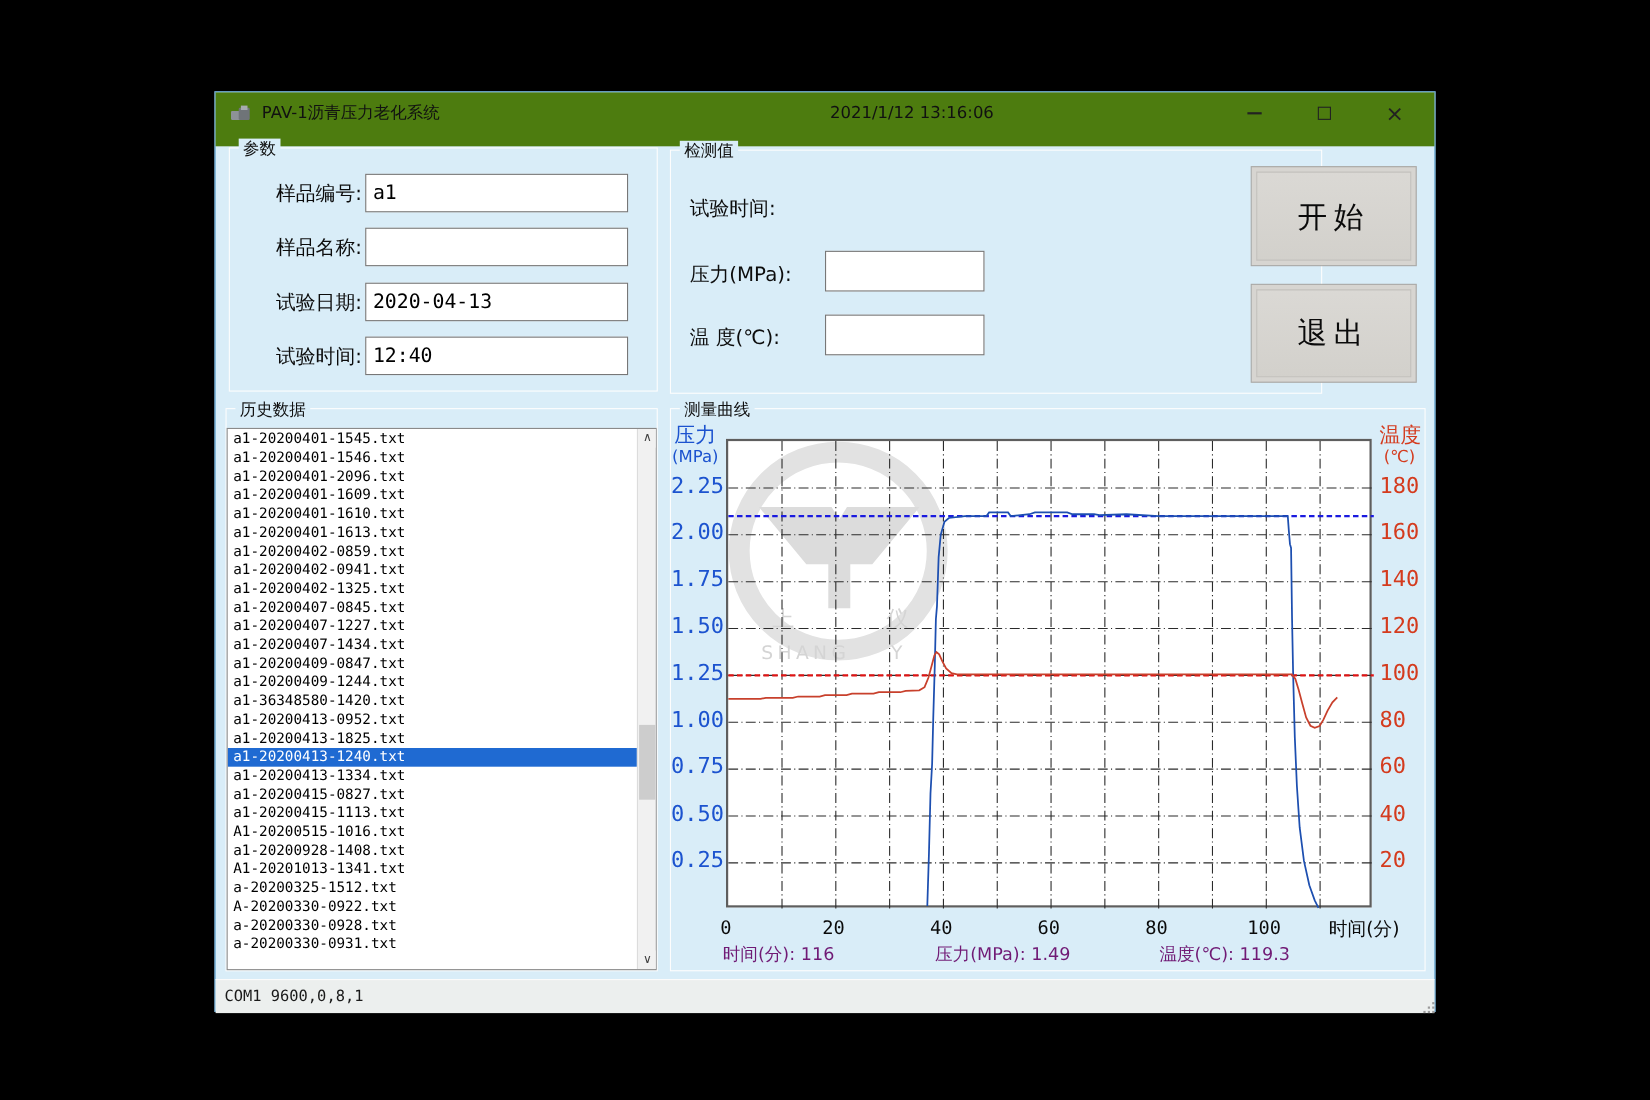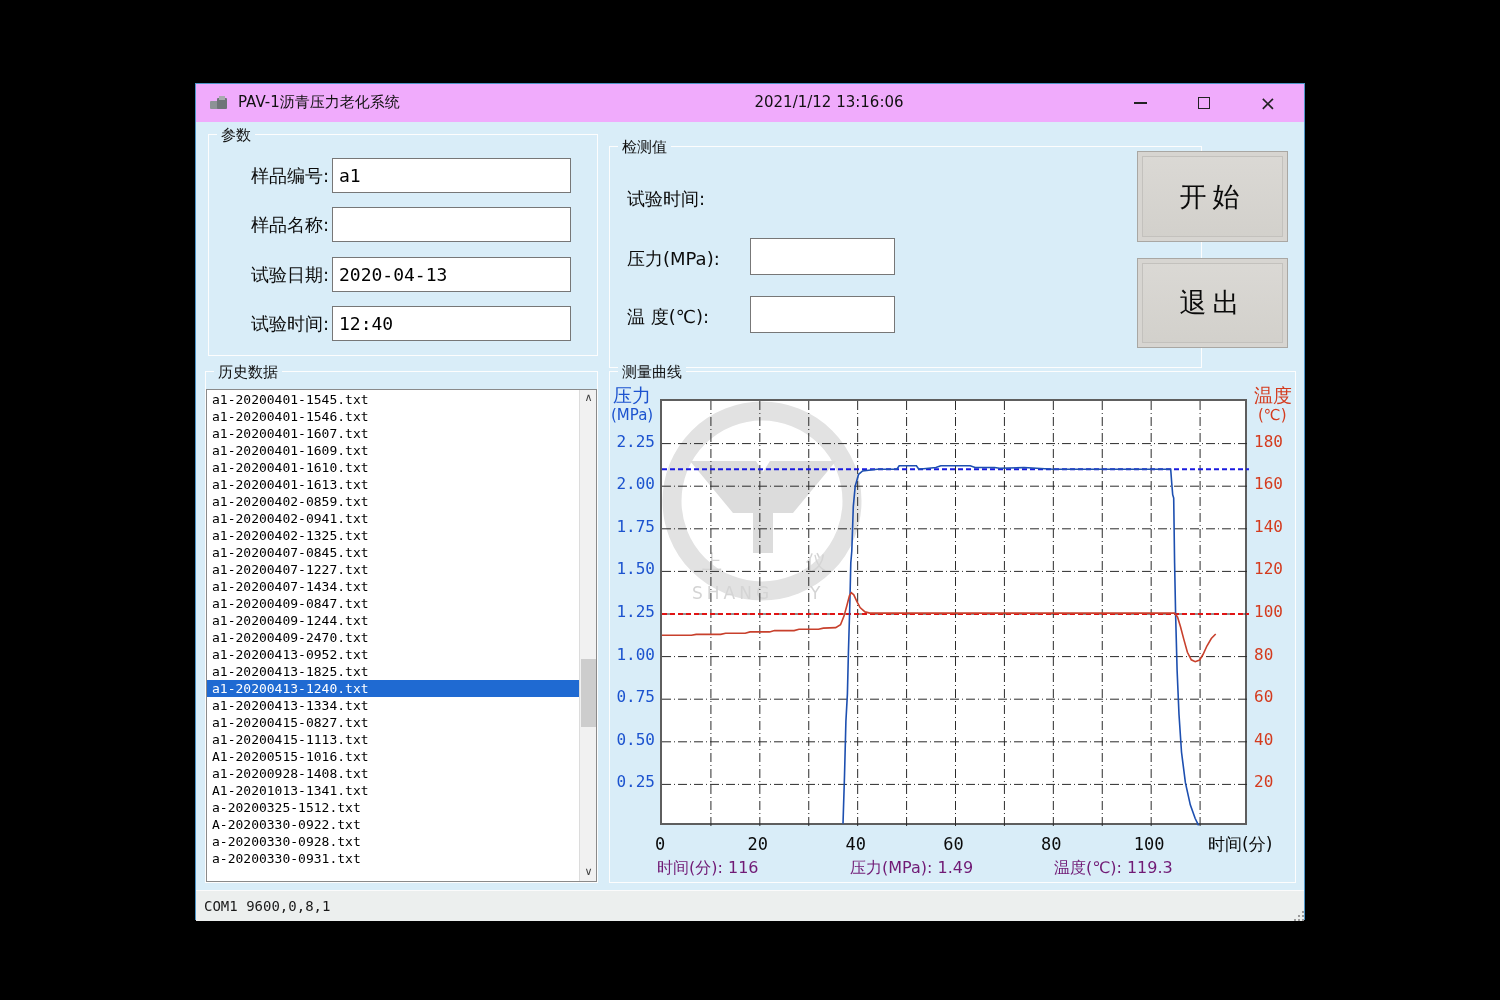--- a/index.html
+++ b/index.html
@@ -1,21 +1,21 @@
 <!DOCTYPE html>
 <html><head>
 <meta charset="utf-8">
 <style>
   * { margin:0; padding:0; box-sizing:border-box; }
   html,body { width:1500px; height:1000px; background:#000; overflow:hidden;
               font-family:"DejaVu Sans", sans-serif; }
   .window { position:absolute; left:195px; top:83px; width:1110px; height:837px;
             background:#d9edf8; border:1px solid #4e96c8; }
   
-  .titlebar { position:absolute; left:0; top:0; right:0; height:38px; background:#f0abfc; }
+  .titlebar { position:absolute; left:0; top:0; right:0; height:49px; background:#4d7c0f; }
   .app-icon { position:absolute; left:14px; top:12px; width:17px; height:13px; }
   .app-icon .a { position:absolute; left:0; top:5px; width:9px; height:8px; background:#8d9296; border-radius:1px; }
   .app-icon .b { position:absolute; left:7px; top:2px; width:10px; height:11px; background:#6f7478; border-radius:1px; }
   .app-icon .c { position:absolute; left:9px; top:0; width:6px; height:4px; background:#a7abae; }
   .title-text { position:absolute; left:42px; top:9px; font-size:15px; color:#111; white-space:nowrap; }
   .clock-text { position:absolute; left:50%; transform:translateX(3%); top:9px; font-size:15px; color:#111; }
   .caption-buttons { position:absolute; right:4px; top:0; height:38px; display:flex; }
   .cap-btn { width:64px; height:38px; display:flex; align-items:center; justify-content:center; }
   .min-glyph { display:block; width:13px; height:2px; background:#222; }
   .max-glyph { display:block; width:12px; height:12px; border:1.5px solid #222; }
@@ -24,21 +24,21 @@
   .group { position:absolute; border:1px solid #fdfdfd; }
   .group-title { position:absolute; top:-9px; left:8px; background:#d9edf8; padding:0 4px;
                  font-size:15px; color:#101010; white-space:nowrap; }
   
   .g-params { left:12px; top:50px; width:390px; height:222px; }
   .field-label { position:absolute; left:8px; width:112px; text-align:right; font-size:18px; color:#0c0c0c; }
   .field-input { position:absolute; left:123px; width:239px; height:35px; border:1px solid #777;
                  background:#fff; font-family:"DejaVu Sans Mono", monospace; font-size:18px;
                  padding:0 6px; color:#000; outline:none; }
   
-  .g-readings { left:413px; top:62px; width:593px; height:222px; }
+  .g-readings { left:413px; top:52px; width:593px; height:222px; }
   .rd-label { position:absolute; left:17px; font-size:18px; color:#0c0c0c; white-space:nowrap; }
   .rd-input { position:absolute; left:140px; width:145px; height:37px; border:1px solid #777;
               background:#fff; font-family:"DejaVu Sans Mono", monospace; font-size:18px; padding:0 6px; outline:none; }
   
   .act-btn { position:absolute; left:941px; width:151px; height:90px;
              background:linear-gradient(#dbd9d5,#d2d0cb); border:1px solid #a9a7a3;
              box-shadow: inset 0 0 0 4px #d7d5d1, inset 0 0 0 5px #c3c1bd;
              font-size:27px; color:#0a0a0a; letter-spacing:6px;
              font-family:"DejaVu Sans", sans-serif; cursor:default; }
   .btn-start { top:67px; height:91px; }
@@ -56,21 +56,21 @@
   .sb-arrow { position:absolute; left:0; width:17px; height:17px; text-align:center; line-height:15px;
               font-size:11px; color:#3f3f3f; background:#f1f1f1; }
   .sb-up { top:0; } .sb-down { bottom:0; }
   .sb-thumb { position:absolute; left:1px; width:15px; top:269px; height:68px; background:#cdcdcd; }
   
   .g-chart { left:413px; top:287px; width:687px; height:512px; }
   .axis-title-l1 { position:absolute; font-size:19px; }
   .axis-title-l2 { position:absolute; font-size:15px; }
   .blue-axis { color:#1c53cf; }
   .red-axis { color:#d43b1e; }
-  .ytick { position:absolute; font-family:"DejaVu Sans Mono", monospace; font-size:16px; height:19px; line-height:19px; }
+  .ytick { position:absolute; font-family:"DejaVu Sans Mono", monospace; font-size:20px; height:19px; line-height:19px; }
   .ytick.left { left:0; width:45px; text-align:right; color:#1c53cf; }
   .ytick.right { left:644px; color:#d43b1e; }
   .plot { position:absolute; left:50px; top:27px; width:587px; height:426px; background:#fff;
           border:2px solid #5e5e5e; }
   .plot svg { position:absolute; left:0; top:0; }
   .xtick { position:absolute; top:462px; width:44px; text-align:center;
            font-family:"DejaVu Sans Mono", monospace; font-size:17px; color:#0a0a0a; }
   .x-axis-title { position:absolute; left:598px; top:461px; font-size:17px; color:#0a0a0a; white-space:nowrap; }
   .readout { position:absolute; top:486px; font-size:16px; color:#701a75; white-space:nowrap; }
   
@@ -130,33 +130,33 @@
 
   <button class="act-btn btn-start">开始</button>
   <button class="act-btn btn-exit">退出</button>
 
   <div class="group g-history">
     <span class="group-title">历史数据</span>
     <div class="listbox">
       <div class="list-inner">
           <div class="list-row">a1-20200401-1545.txt</div>
           <div class="list-row">a1-20200401-1546.txt</div>
-          <div class="list-row">a1-20200401-1607.txt</div>
+          <div class="list-row">a1-20200401-2096.txt</div>
           <div class="list-row">a1-20200401-1609.txt</div>
           <div class="list-row">a1-20200401-1610.txt</div>
           <div class="list-row">a1-20200401-1613.txt</div>
           <div class="list-row">a1-20200402-0859.txt</div>
           <div class="list-row">a1-20200402-0941.txt</div>
           <div class="list-row">a1-20200402-1325.txt</div>
           <div class="list-row">a1-20200407-0845.txt</div>
           <div class="list-row">a1-20200407-1227.txt</div>
           <div class="list-row">a1-20200407-1434.txt</div>
           <div class="list-row">a1-20200409-0847.txt</div>
           <div class="list-row">a1-20200409-1244.txt</div>
-          <div class="list-row">a1-20200409-2470.txt</div>
+          <div class="list-row">a1-36348580-1420.txt</div>
           <div class="list-row">a1-20200413-0952.txt</div>
           <div class="list-row">a1-20200413-1825.txt</div>
           <div class="list-row selected">a1-20200413-1240.txt</div>
           <div class="list-row">a1-20200413-1334.txt</div>
           <div class="list-row">a1-20200415-0827.txt</div>
           <div class="list-row">a1-20200415-1113.txt</div>
           <div class="list-row">A1-20200515-1016.txt</div>
           <div class="list-row">a1-20200928-1408.txt</div>
           <div class="list-row">A1-20201013-1341.txt</div>
           <div class="list-row">a-20200325-1512.txt</div>

